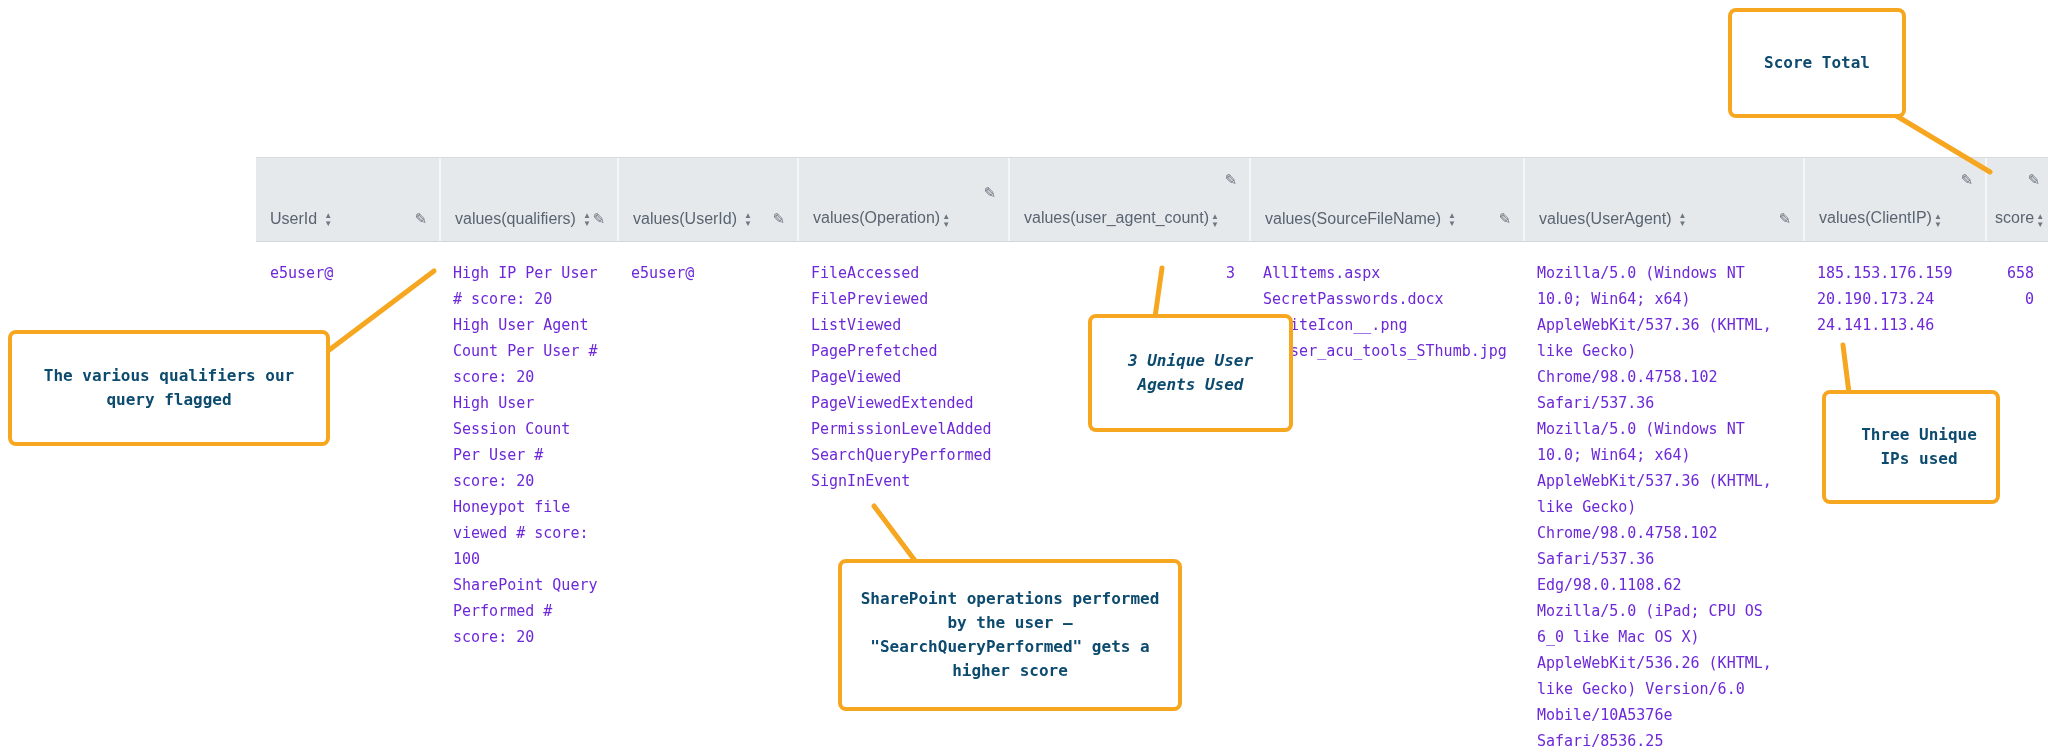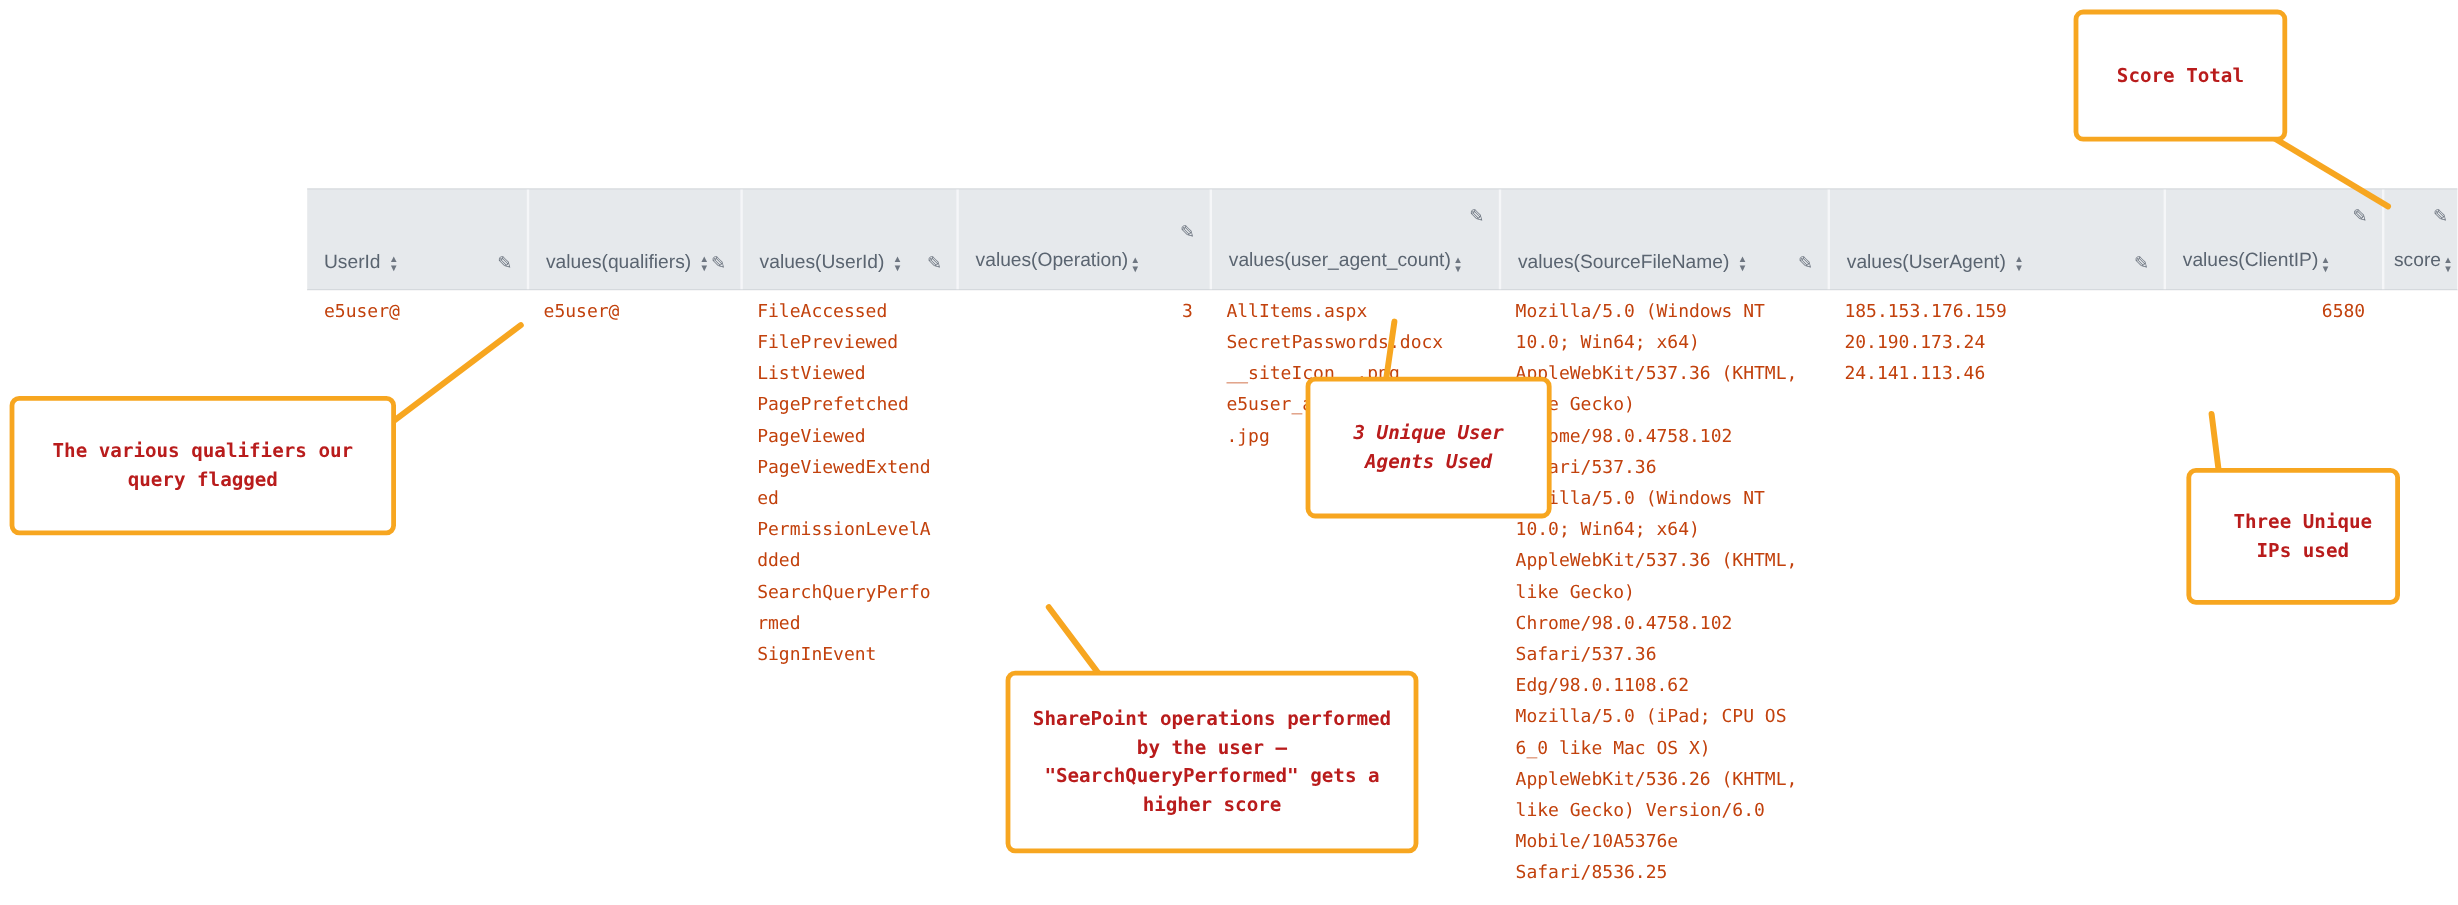--- a/index.html
+++ b/index.html
@@ -28,35 +28,35 @@
   .pencil { position:absolute; right:12px; font-size:15px; color:#6E7681; cursor:pointer;
             font-family:"DejaVu Sans", sans-serif; }
   .p-bot { bottom:12px; }
   .p-top { top:12px; }
   .p-mid { bottom:38px; }
   .hdr.c-score { padding-left:8px; padding-right:4px; }
   .hdr.c-score .pencil { right:8px; }
 
   .data-row { background:#ffffff; }
   .cell {
-    padding:4px 14px 0 14px; color:#c2410c; font-size:15px; line-height:26px;
+    padding:18px 14px 0 14px; color:#6d28d9; font-size:15px; line-height:26px;
     overflow-wrap:break-word; cursor:pointer;
   }
   .cell.num { text-align:right; }
   .line-item { display:block; }
 
   
   #arrows { position:absolute; left:0; top:0; width:2048px; height:754px; z-index:5; pointer-events:none; }
 
   
   .callout {
     position:absolute; z-index:6; background:#ffffff; border:4px solid #F7A620; border-radius:8px;
     display:flex; align-items:center; justify-content:center; text-align:center;
     font-family:"DejaVu Sans Mono", monospace; font-weight:bold; font-size:16px; line-height:24px;
-    color:#b91c1c; padding:8px 12px;
+    color:#0c4a6e; padding:8px 12px;
   }
   #co-score    { left:1728px; top:8px;   width:178px; height:110px; }
   #co-qual     { left:8px;    top:330px; width:322px; height:116px; }
   #co-ua       { left:1088px; top:314px; width:205px; height:118px;font-style:italic; }
   #co-ops      { left:838px;  top:559px; width:344px; height:152px; }
   #co-ips      { left:1822px; top:390px; width:178px; height:114px;padding-left:28px; }
 </style>
 </head>
 <body>
 
@@ -187,20 +187,27 @@
                 <span>▲</span>
                 <span>▼</span>
               </span>
             </span>
         </div>
       </div>
     </div>
 
     <div class="grid-row data-row">
       <div class="cell">e5user@</div>
+      <div class="cell">
+          <div class="line-item">High IP Per User # score: 20</div>
+          <div class="line-item">High User Agent Count Per User # score: 20</div>
+          <div class="line-item">High User Session Count Per User # score: 20</div>
+          <div class="line-item">Honeypot file viewed # score: 100</div>
+          <div class="line-item">SharePoint Query Performed # score: 20</div>
+        </div>
       <div class="cell">e5user@</div>
       <div class="cell">
           <div class="line-item">FileAccessed</div>
           <div class="line-item">FilePreviewed</div>
           <div class="line-item">ListViewed</div>
           <div class="line-item">PagePrefetched</div>
           <div class="line-item">PageViewed</div>
           <div class="line-item">PageViewedExtended</div>
           <div class="line-item">PermissionLevelAdded</div>
           <div class="line-item">SearchQueryPerformed</div>

